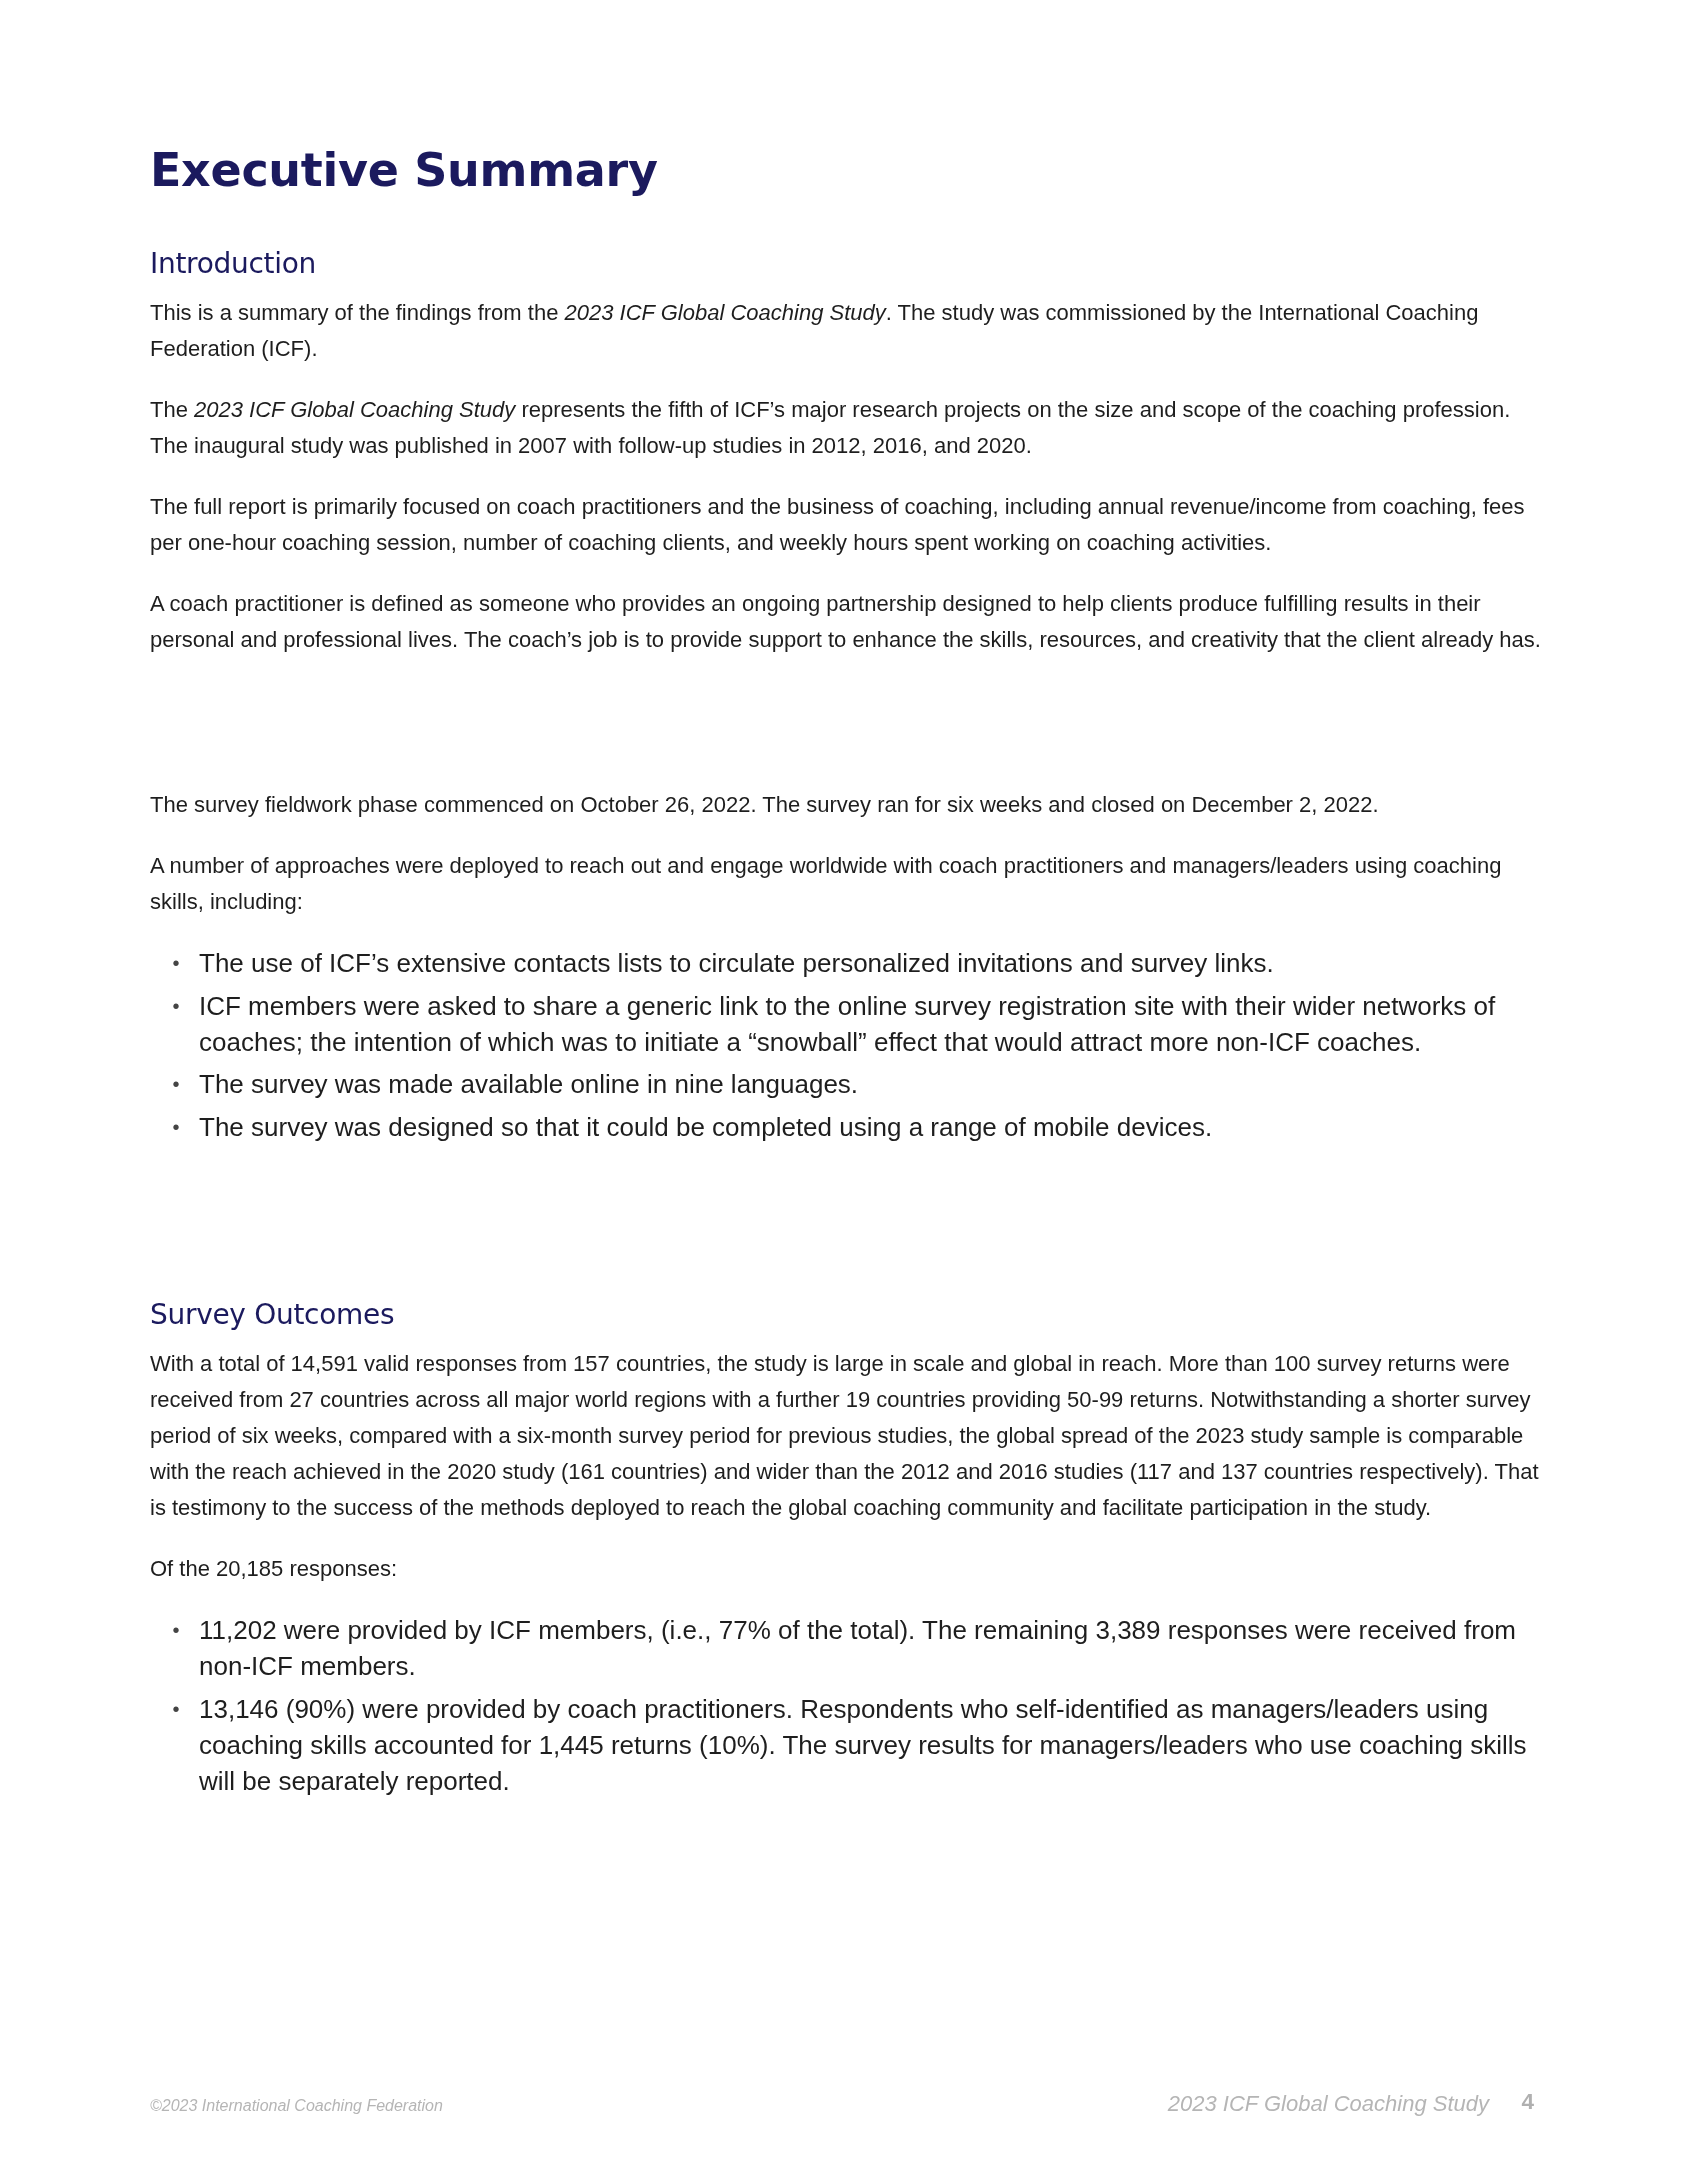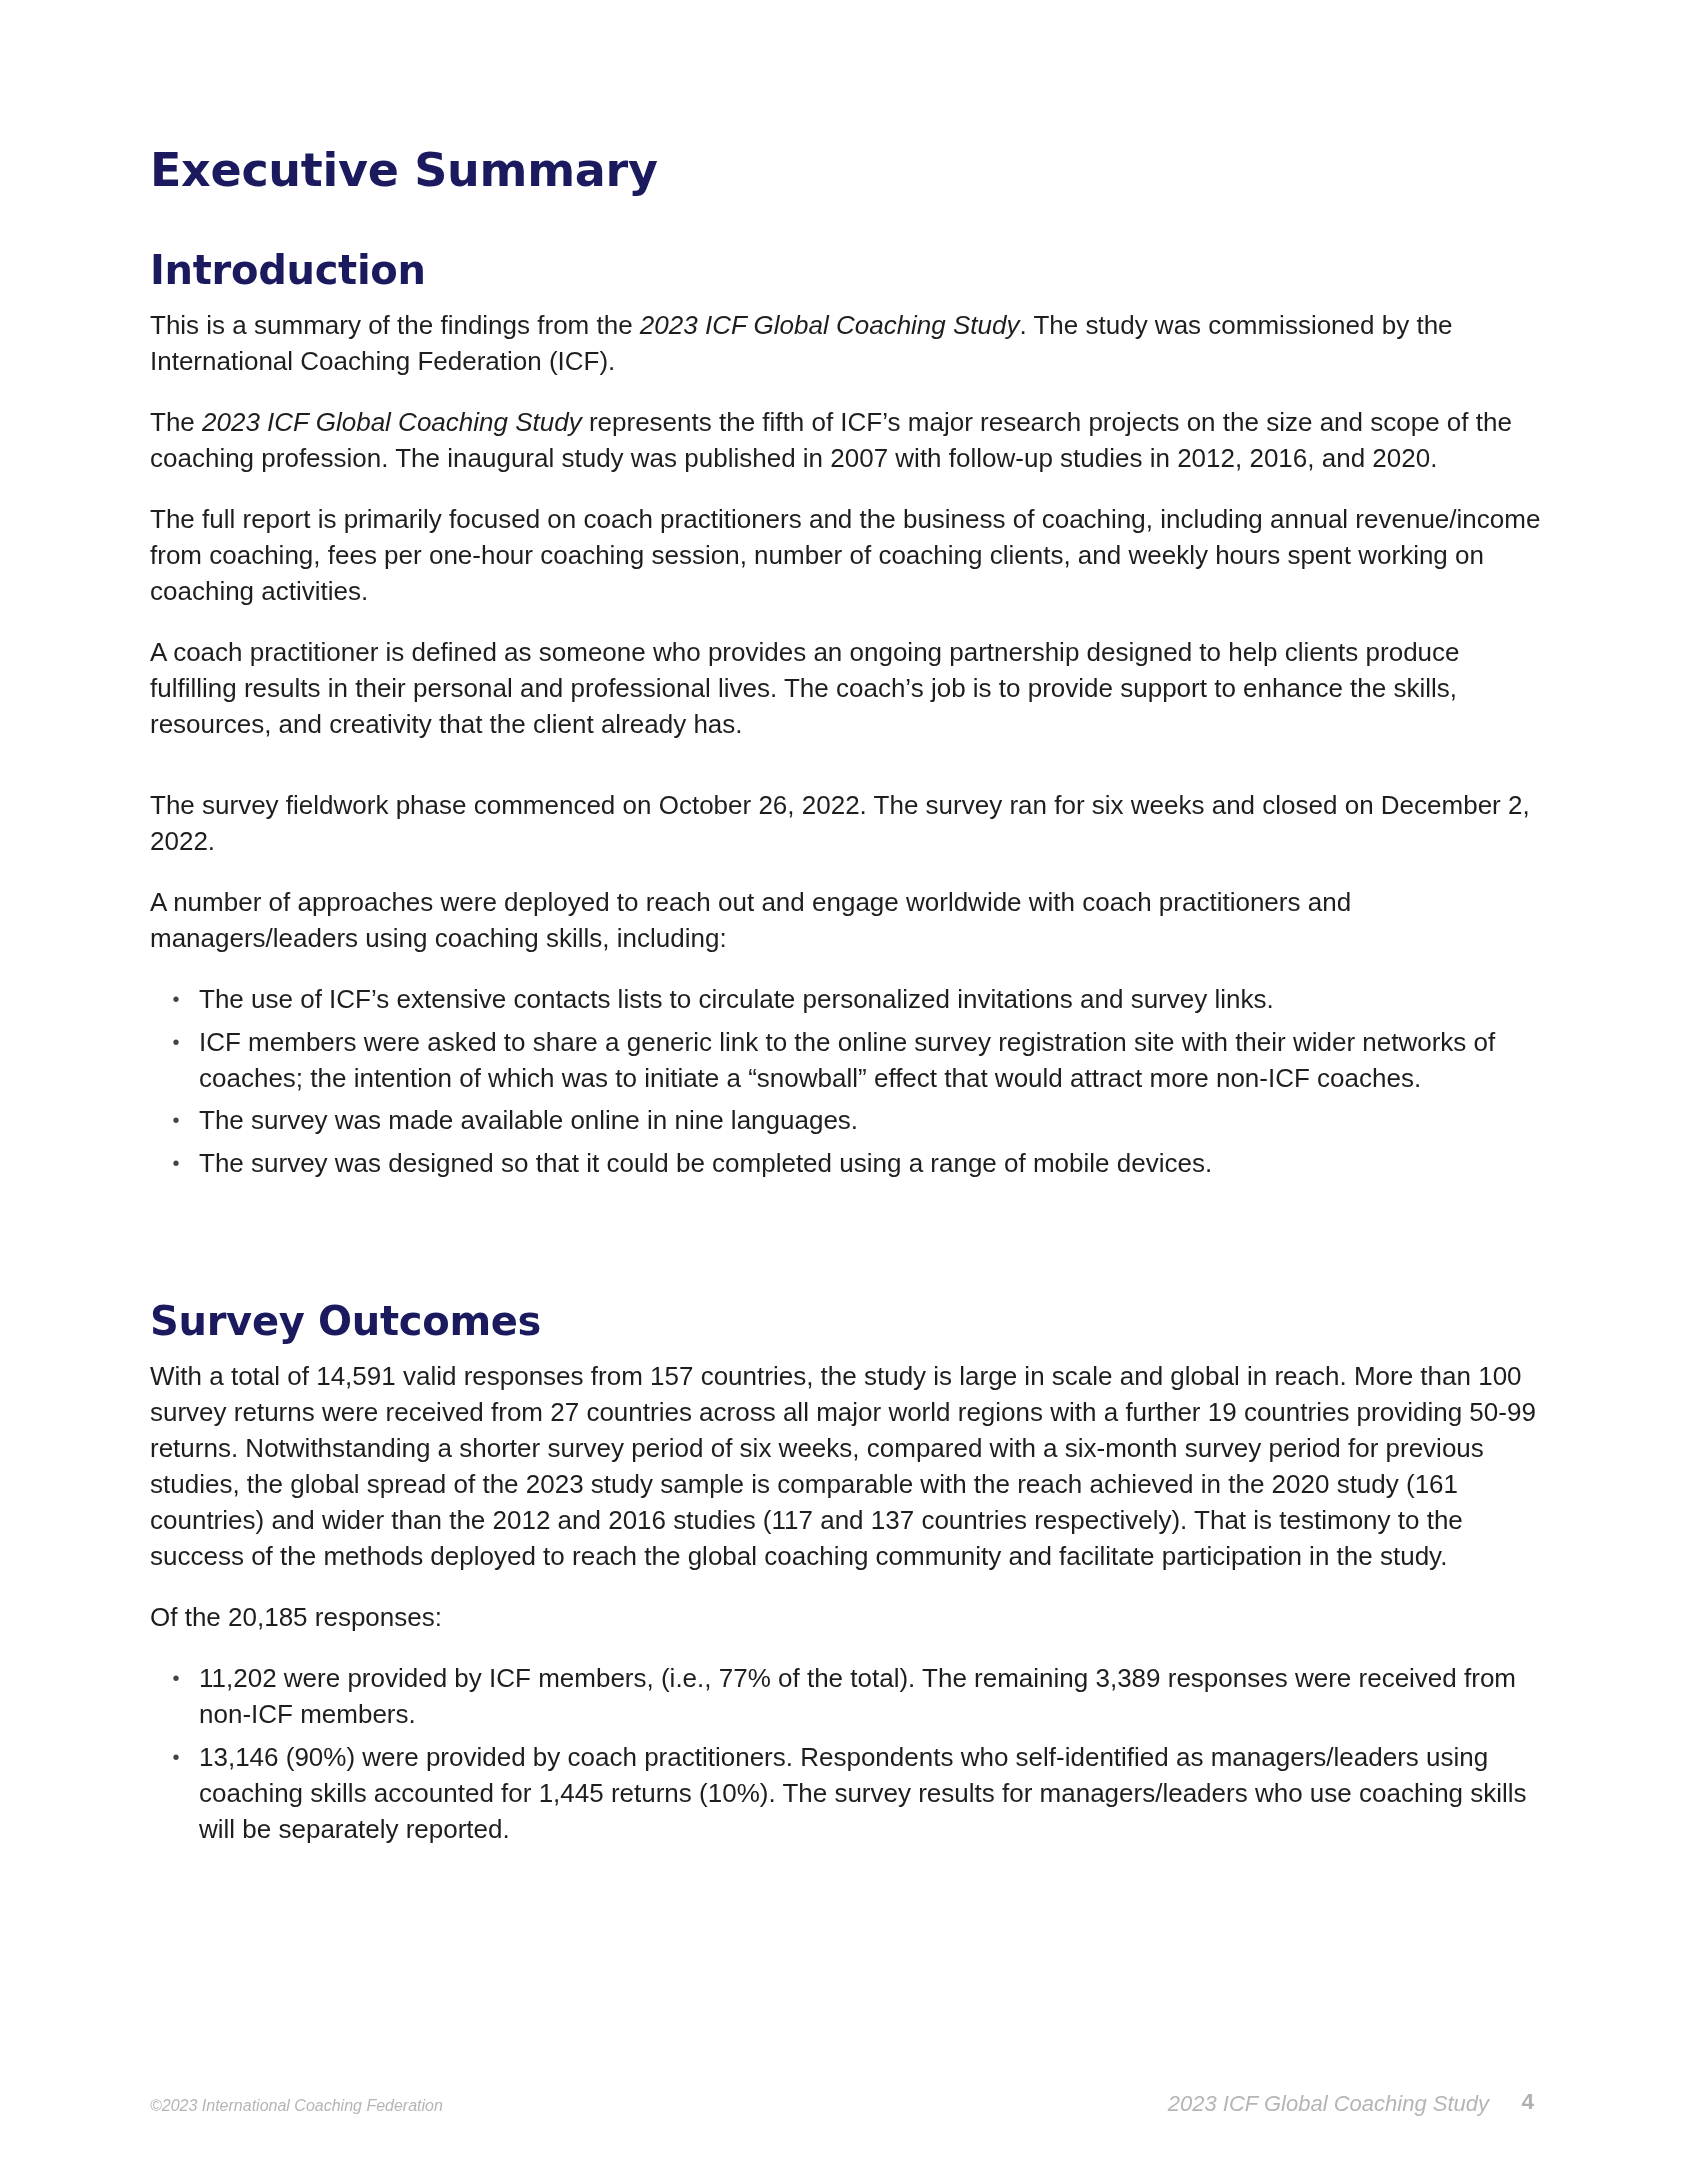--- a/index.html
+++ b/index.html
@@ -1,23 +1,23 @@
 <!DOCTYPE html>
 <html style="font-size:10.6px"><head>
 <meta charset="utf-8">
 <style>
   html, body { margin: 0; padding: 0; background: #ffffff; }
   body { width: 1687px; height: 2183px; position: relative; overflow: hidden;
          font-family: "Liberation Sans", "DejaVu Sans", sans-serif; color: #1e1e1e; }
   .page { position: absolute; left: 150px; top: 0; width: 1396px; }
   h1 { position: absolute; top: 147px; left: 0; margin: 0; font-size: 46px; font-weight: 700;
        color: #1b1a5e; letter-spacing: -0.3px; line-height: 1; font-family: "DejaVu Sans", sans-serif; }
-  h2 { margin: 0; font-size: 40px; font-weight: 700; color: #1b1a5e; line-height: 1;
+  h2 { margin: 0; font-size: 28px; font-weight: 400; color: #1b1a5e; line-height: 1;
        font-family: "DejaVu Sans", sans-serif; letter-spacing: -0.3px; }
-  p { margin: 0; font-size: 26px; line-height: 36px; color: #1e1e1e; }
+  p { margin: 0; font-size: 22px; line-height: 36px; color: #1e1e1e; }
   .sec { position: absolute; left: 0; width: 1403px; }
   .sec h2 { margin-bottom: 17px; }
   .sec p + p { margin-top: 25px; }
   ul { list-style: none; margin: 25px 0 0 0; padding: 0; }
   li { position: relative; padding-left: 49px; font-size: 26px; line-height: 36px; }
   li + li { margin-top: 6.6px; }
   li .bullet { position: absolute; left: 22.5px; top: 0; font-size: 20px; color: #444; }
   em { font-style: italic; }
   .footer-left { position: absolute; left: 150px; top: 2097px; font-size: 16px; font-style: italic; color: #b5b5b5; }
   .footer-right { position: absolute; right: 153px; top: 2091px; font-size: 22px; font-style: italic; color: #b5b5b5; }

